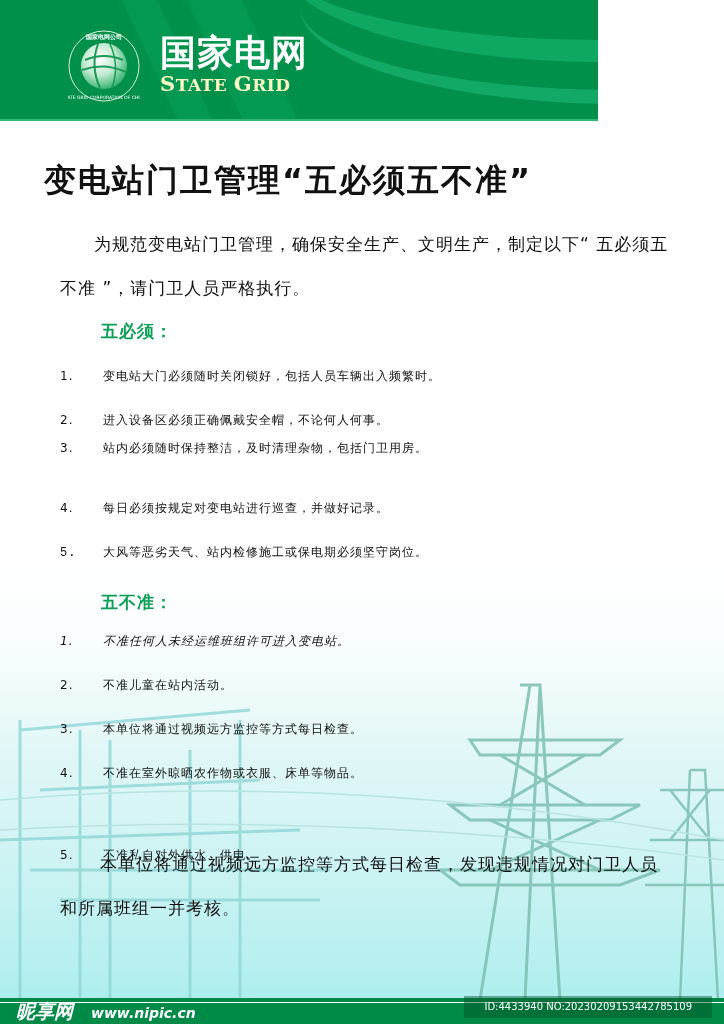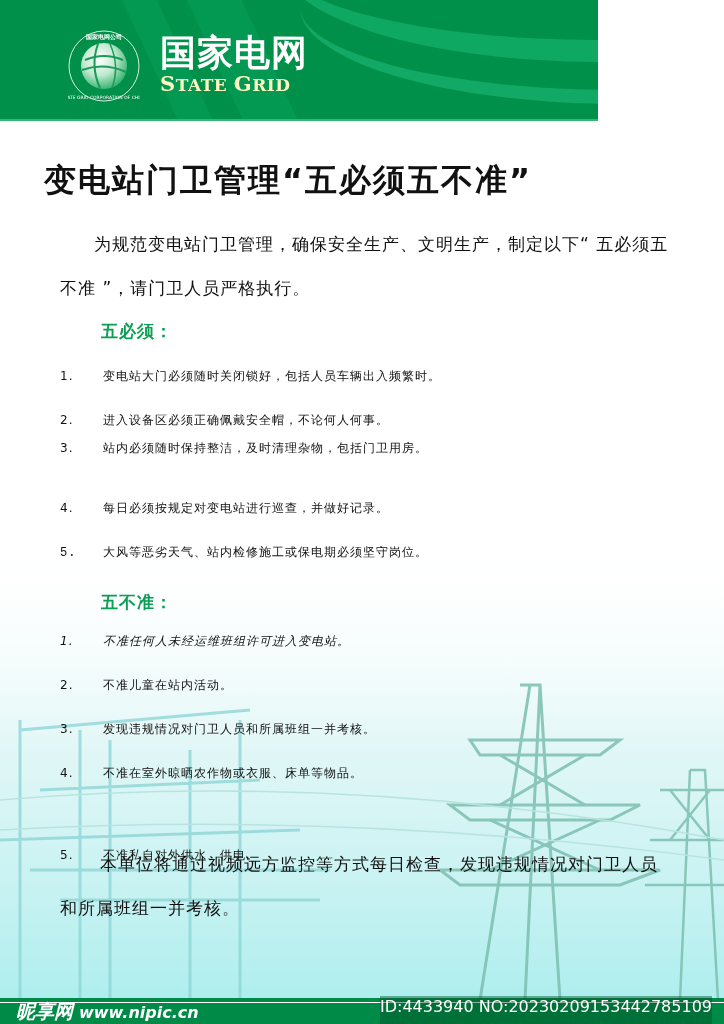--- a/index.html
+++ b/index.html
@@ -19,22 +19,22 @@
   .brand-en small{font-size:17px;}
   .bg-art{position:absolute;left:0;top:540px;width:724px;height:460px;}
   .title{position:absolute;left:0;top:160px;width:576px;text-align:center;font-size:32px;font-weight:bold;letter-spacing:2px;line-height:40px;}
   .para{position:absolute;left:60px;width:610px;font-size:17px;line-height:44px;letter-spacing:1px;}
   .section{position:absolute;left:60px;font-size:17px;font-weight:bold;color:#0b9f55;letter-spacing:1px;margin-left:41px;}
   .item{position:absolute;left:60px;font-size:12px;letter-spacing:1px;white-space:nowrap;}
   .item .num{display:inline-block;width:43px;}
   .footer{position:absolute;left:0;top:998px;width:724px;height:26px;background:#008a48;}
   .footer .line{position:absolute;left:0;top:4px;width:724px;height:1px;background:#fff;}
   .wm{position:absolute;left:16px;top:998px;color:#fff;font-weight:bold;font-style:italic;font-size:19px;line-height:26px;}
-  .wm .url{font-size:16px;margin-left:6px;}
-  .idtag{position:absolute;right:12px;top:996px;height:28px;padding:0 0;background:rgba(0,80,40,.45);color:#fff;font-size:16px;line-height:22px;}
+  .wm .url{font-size:14px;margin-left:18px;}
+  .idtag{position:absolute;right:12px;top:996px;height:22px;padding:0 20px;background:rgba(0,80,40,.45);color:#fff;font-size:10px;line-height:22px;}
 </style>
 </head>
 <body>
 
 <div class="header">
   <div class="band b1"></div>
   <div class="band b2"></div>
   <div class="swoosh s1"></div>
   <div class="swoosh s2"></div>
   <div class="edge"></div>
@@ -96,21 +96,21 @@
 <div class="section" style="top:320px;">五必须：</div>
 <div class="item" style="top:368px;"><span class="num">1.</span><span>变电站大门必须随时关闭锁好，包括人员车辆出入频繁时。</span></div>
 <div class="item" style="top:412px;"><span class="num">2.</span><span>进入设备区必须正确佩戴安全帽，不论何人何事。</span></div>
 <div class="item" style="top:440px;"><span class="num">3.</span><span>站内必须随时保持整洁，及时清理杂物，包括门卫用房。</span></div>
 <div class="item" style="top:500px;"><span class="num">4.</span><span>每日必须按规定对变电站进行巡查，并做好记录。</span></div>
 <div class="item" style="top:544px;font-family:Liberation Mono, monospace;"><span class="num">5.</span><span>大风等恶劣天气、站内检修施工或保电期必须坚守岗位。</span></div>
 
 <div class="section" style="top:591px;">五不准：</div>
 <div class="item" style="top:633px;font-style:italic;"><span class="num">1.</span><span>不准任何人未经运维班组许可进入变电站。</span></div>
 <div class="item" style="top:677px;"><span class="num">2.</span><span>不准儿童在站内活动。</span></div>
-<div class="item" style="top:721px;"><span class="num">3.</span><span>发现违规情况对门卫人员和所属班组一并考核。</span></div>
+<div class="item" style="top:721px;"><span class="num">3.</span><span>本单位将通过视频远方监控等方式每日检查。</span></div>
 <div class="item" style="top:765px;"><span class="num">4.</span><span>不准在室外晾晒农作物或衣服、床单等物品。</span></div>
 <div class="item" style="top:809px;margin-top:38px;"><span class="num">5.</span><span>不准私自对外供水、供电。</span></div>
 
 <div class="para" style="top:842px;text-indent:40px;">本单位将通过视频远方监控等方式每日检查，发现违规情况对门卫人员和所属班组一并考核。</div>
 
 <div class="footer">
   <div class="line"></div>
 </div>
 <div class="wm"><span>昵享网</span><span class="url">www.nipic.cn</span></div>
 <div class="idtag">ID:4433940 NO:20230209153442785109</div>

